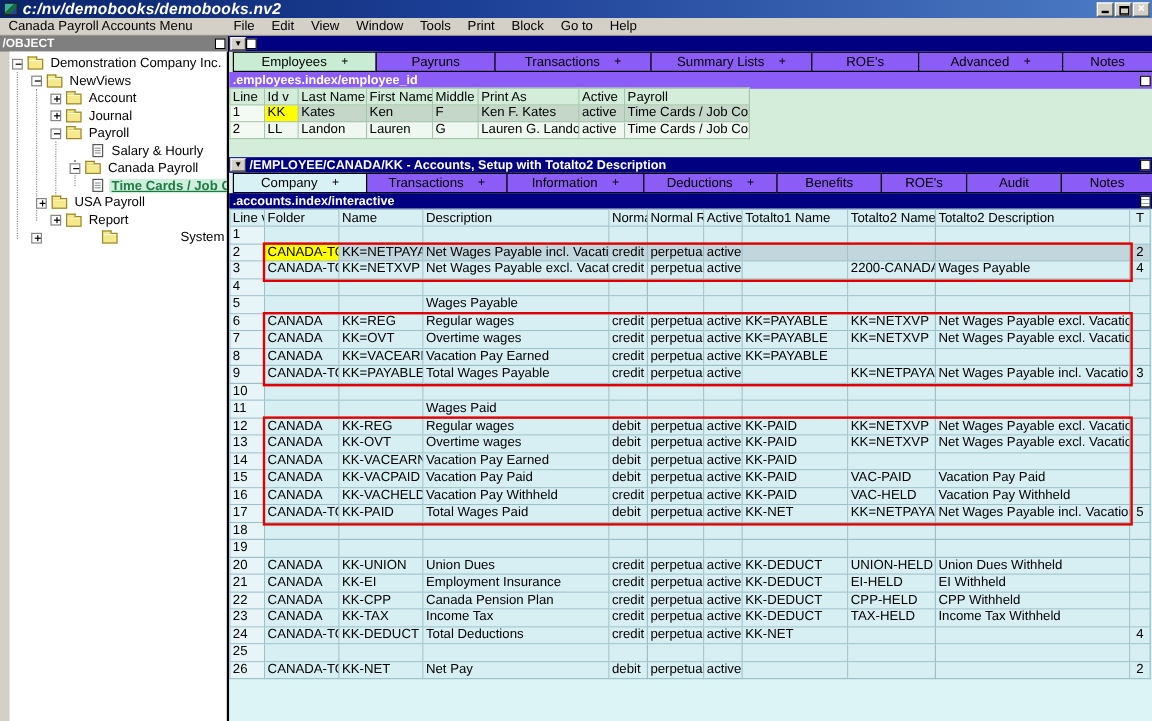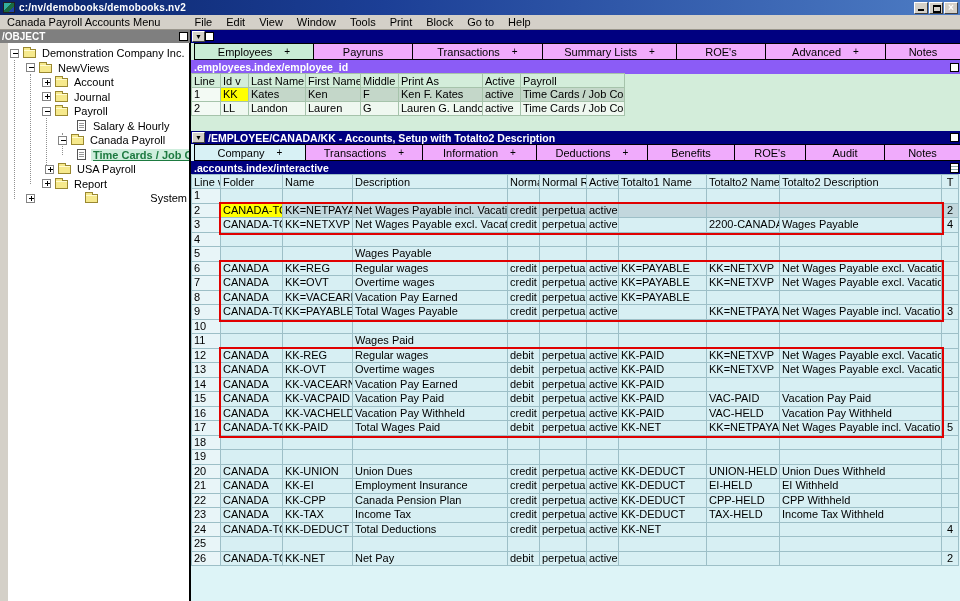--- a/index.html
+++ b/index.html
@@ -5,21 +5,21 @@
   * { margin:0; padding:0; box-sizing:border-box; }
   html,body { width:960px; height:601px; overflow:hidden; }
   body { font-family:"Liberation Sans",sans-serif; font-size:11px; background:#d4d0c8; position:relative; color:#000; }
 
   
   .titlebar { position:absolute; top:0; left:0; width:960px; height:15px;
     background:linear-gradient(90deg,#0a246a 0%,#1c3f96 40%,#4d7cc4 100%);
     color:#fff; display:flex; align-items:center; padding:0 2px; }
   .appicon { width:12px; height:11px; margin:0 4px 0 1px; flex:none;
     background:linear-gradient(135deg,#34b0a0 0 40%,#1a6a40 40% 70%,#2244aa 70%); border:1px solid #222; }
-  .wtitle { font-weight:bold; font-size:10px; letter-spacing:.2px; flex:1; white-space:nowrap; overflow:hidden; }
+  .wtitle { font-weight:bold; font-size:13px; letter-spacing:.2px; flex:1; white-space:nowrap; overflow:hidden;font-style:italic; }
   .winbtns { display:flex; gap:1px; }
   .wbtn { width:14px; height:12px; background:#d4d0c8; border:1px solid; border-color:#fff #404040 #404040 #fff;
     display:flex; align-items:center; justify-content:center; position:relative; }
   .gl-min { position:absolute; left:3px; bottom:2px; width:6px; height:2px; background:#000; }
   .gl-res { position:absolute; left:3px; top:2px; width:8px; height:7px; }
   .gl-res::before { content:''; position:absolute; left:0; bottom:0; width:6px; height:5px; border:1px solid #000; background:#d4d0c8; }
   .gl-res::after { content:''; position:absolute; right:0; top:0; width:6px; height:5px; border:1px solid #000; border-top-width:2px; }
   .gl-x { font-size:10px; font-weight:bold; line-height:10px; }
 
   .menubar { position:absolute; top:15px; left:0; width:960px; height:15px; background:#d4d0c8;
@@ -55,21 +55,21 @@
   .navybar .t { font-weight:bold; flex:1; padding-left:3px; white-space:nowrap; overflow:hidden; font-size:10.5px; }
   .drop { width:13px; height:11px; margin-left:1px; background:#d4d0c8; border:1px solid; border-color:#fff #404040 #404040 #fff;
     font-size:7px; line-height:9px; text-align:center; color:#000; flex:none; }
   .navybar .sqbtn, .graybar .sqbtn { margin-right:2px; }
   .sheetbtn { width:9px; height:10px; background:#fff; border:1px solid #000; margin-right:2px; flex:none;
     background-image:repeating-linear-gradient(180deg,transparent 0 2px,#8aa 2px 3px); }
   .graybar { position:absolute; left:0; width:770px; height:14px; background:#8b5cf6; color:#fff; display:flex; align-items:center; }
   .graybar .t { font-weight:bold; flex:1; padding-left:3px; font-size:10.5px; }
 
   .tabrow { position:absolute; left:0; width:770px; height:17px; display:flex; padding-left:3px; }
-  .tab { height:17px; border:1px solid #000; margin-left:-1px; background:#f0abfc; display:flex;
+  .tab { height:17px; border:1px solid #000; margin-left:-1px; background:#8b5cf6; display:flex;
     align-items:center; justify-content:center; gap:12px; white-space:nowrap; overflow:hidden; }
   .tab:first-child { margin-left:0; }
   .tab .plus { font-size:10px; }
   .sec1-bg { position:absolute; left:0; top:13px; width:770px; height:88px; background:#d3edda; }
   .tabrow.s1 { top:13px;align-items:center; } .tabrow.s1 .tab.active { background:#c9ecd5; }
   .graybar { top:30px; }
   .sec2-bg { position:absolute; left:0; top:114px; width:770px; height:457px; background:#ddf4f7; }
   .tabrow.s2 { top:114px; } .tabrow.s2 .tab.active { background:#d8f1f5; }
   .navy2 { top:101px; } .navy3 { top:131px; }
 
@@ -171,21 +171,21 @@
         </div>
         <div class="tree-row" style="padding-left: 50px;">
           <span class="tg minus"></span>
           <span class="folder"></span>
           <span class="tlabel">Canada Payroll</span>
         </div>
         <div class="tree-row" style="padding-left: 66px;">
           <span class="doc"></span>
           <span class="tlabel selected">Time Cards / Job Cost</span>
         </div>
-        <div class="tree-row" style="padding-left: 37px;">
+        <div class="tree-row" style="padding-left: 22px;">
           <span class="tg plus"></span>
           <span class="folder"></span>
           <span class="tlabel">USA Payroll</span>
         </div>
         <div class="tree-row" style="padding-left: 34px;">
           <span class="tg plus"></span>
           <span class="folder"></span>
           <span class="tlabel">Report</span>
         </div>
         <div class="tree-row" style="padding-left: 18px; justify-content: space-between;">

